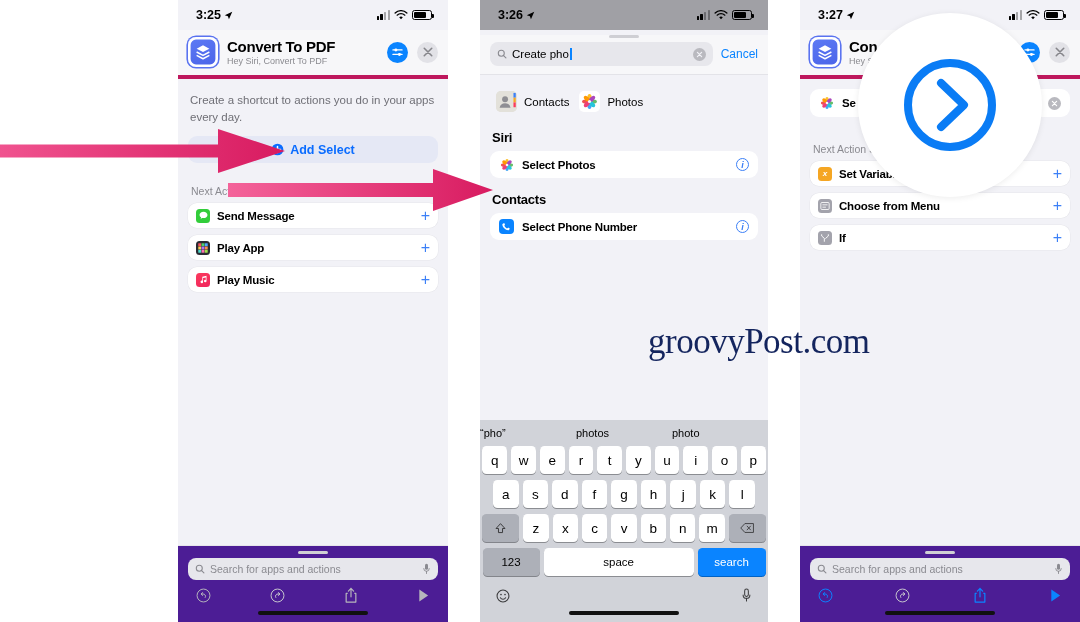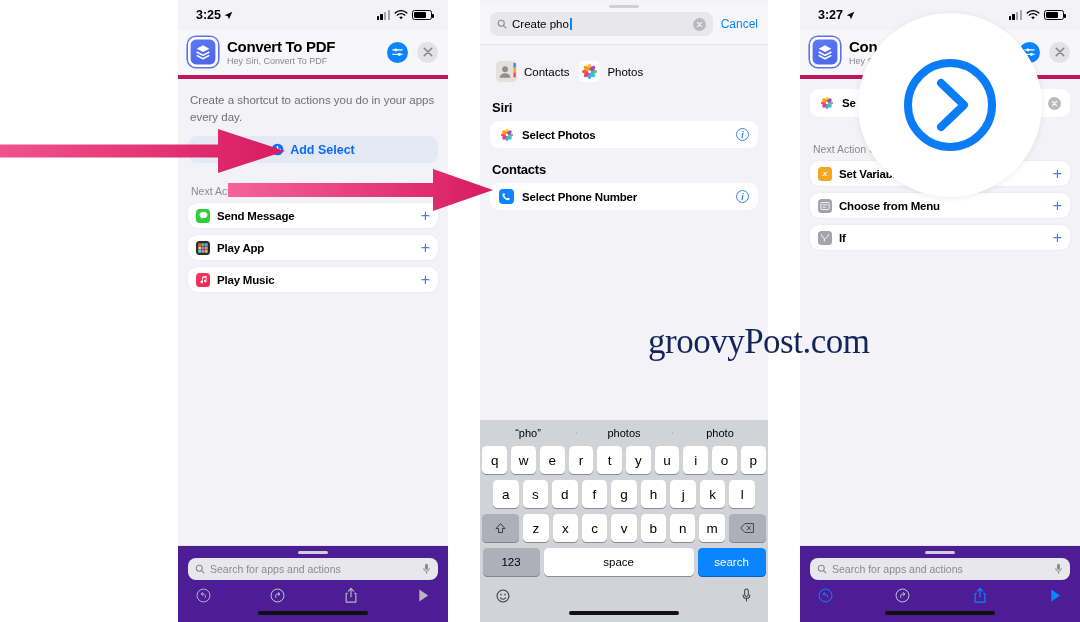--- a/index.html
+++ b/index.html
@@ -109,21 +109,21 @@
   .res-row { background: #fff; border-radius: 9px; margin: 0 10px 6px 10px; height: 27px;
              display: flex; align-items: center; gap: 8px; padding: 0 9px; }
   .res-row .nm { flex: 1; font-size: 11.5px; font-weight: bold; color: #000; letter-spacing: -.2px; }
   .info-i { width: 13px; height: 13px; border-radius: 50%; border: 1.2px solid #3c80f7;
             color: #3c80f7; font-size: 9px; font-weight: bold; font-style: italic;
             display: flex; align-items: center; justify-content: center; flex: none; }
 
   
   .keyboard { position: absolute; left: 0; right: 0; bottom: 0; background: #d1d3d9; }
   .suggestions { height: 26px; display: flex; align-items: center; background: #d1d3d9; }
-  .sug { flex: 1; text-align: center; font-size: 11px; color: #000; position: relative; }
+  .sug { flex: 1; font-size: 11px; color: #000; position: relative; }
   .sug + .sug::before { content: ""; position: absolute; left: 0; top: 5px; bottom: 5px;
                         width: 1px; background: #b3b5bb; }
   .krow { display: flex; justify-content: center; gap: 4px; padding: 0 2.5px 6px 2.5px; }
   .key { background: #fff; border-radius: 4.5px; height: 28px; flex: 1;
          display: flex; align-items: center; justify-content: center;
          font-size: 13.5px; color: #000; box-shadow: 0 1px 0 #8b8d92; }
   .krow.r2 { padding-left: 13px; padding-right: 13px; }
   .key.wide { flex: 1.45; background: #adb0b8; box-shadow: 0 1px 0 #83858b; }
   .key.num { flex: 1.6; background: #adb0b8; font-size: 11.5px; box-shadow: 0 1px 0 #83858b; }
   .key.space { flex: 4.2; font-size: 11.5px; }
@@ -284,20 +284,44 @@
         <svg width="13" height="15" viewBox="0 0 14 16">
             <path d="M2.5 1.5 12 8l-9.5 6.5z" fill="#b6b6bc"></path>
           </svg>
       </div>
       <div class="homebar"></div>
     </div>
   </div>
 
   <div class="phone" id="phone2">
 
+    <div class="statusbar dim">
+      <div class="sb-left">
+        <span>3:26</span>
+        <svg class="loc-arrow" viewBox="0 0 12 12">
+            <path d="M11 1 1 5.6l4.2 1.4L6.6 11z" fill="#000"></path>
+          </svg>
+      </div>
+      <div class="sb-right">
+        <span class="sig">
+            <i></i>
+            <i></i>
+            <i></i>
+            <i></i>
+          </span>
+        <svg width="14" height="11" viewBox="0 0 16 12">
+            <path d="M8 10.4 5.9 8.1a3 3 0 0 1 4.2 0z" fill="#000"></path>
+            <path d="M3.6 5.6a6.4 6.4 0 0 1 8.8 0" stroke="#000" stroke-width="1.5" fill="none" stroke-linecap="round"></path>
+            <path d="M1.3 3.1a9.8 9.8 0 0 1 13.4 0" stroke="#000" stroke-width="1.5" fill="none" stroke-linecap="round"></path>
+          </svg>
+        <span class="batt">
+            <i></i>
+          </span>
+      </div>
+    </div>
 
     <div class="sheet">
       <div class="sheet-top">
         <div class="grabber"></div>
         <div class="search-row">
           <div class="searchbox">
             <svg width="10" height="10" viewBox="0 0 14 14">
                 <circle cx="6" cy="6" r="4.2" stroke="#8a8a90" stroke-width="1.5" fill="none"></circle>
                 <path d="M9.2 9.2 12.5 12.5" stroke="#8a8a90" stroke-width="1.5" stroke-linecap="round"></path>
               </svg>

